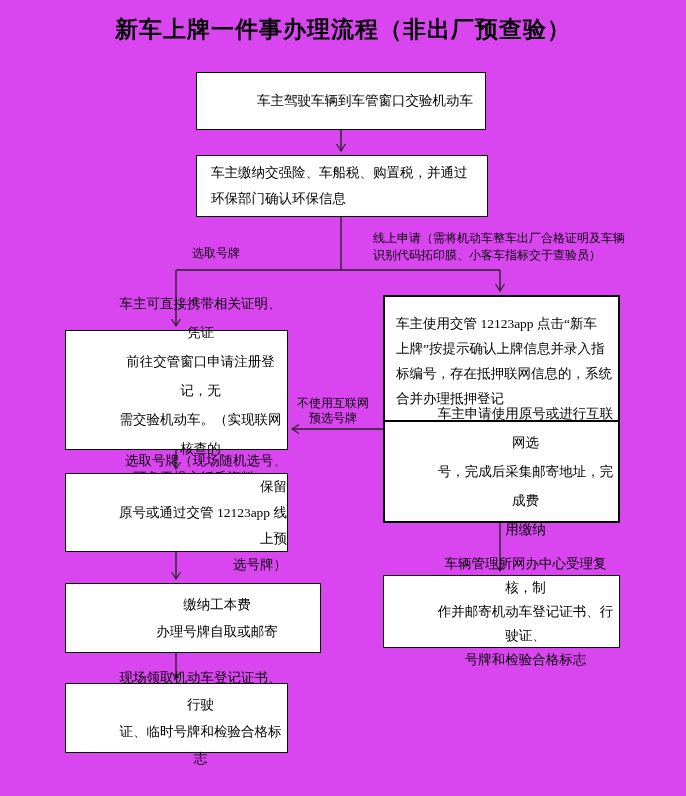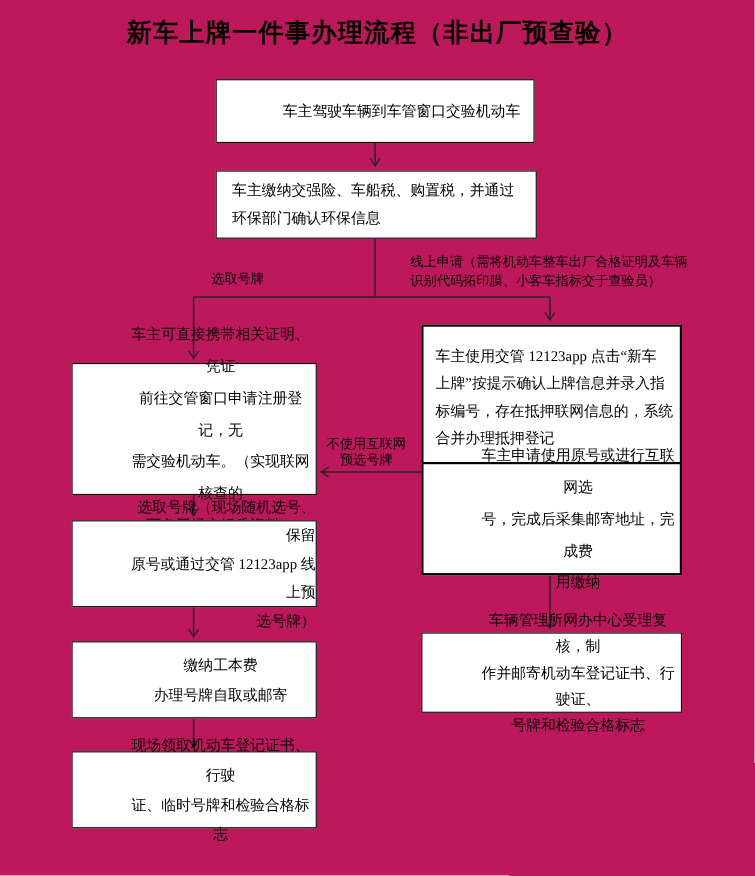--- a/index.html
+++ b/index.html
@@ -1,19 +1,19 @@
 <!DOCTYPE html>
 <html lang="zh"><head>
 <meta charset="utf-8">
 <style>
   html,body{margin:0;padding:0;background:#fff;}
   #canvas{
     position:relative;
     width:686px;height:796px;
-    background:#be185d;
+    background:#d946ef;
     font-family:"Liberation Serif","DejaVu Serif",serif;
     color:#000;
     overflow:hidden;
   }
   .title{
     position:absolute;left:0;top:14px;width:686px;
     text-align:center;
     font-size:23px;font-weight:bold;
     letter-spacing:1px;
     font-family:"DejaVu Sans","Liberation Sans",sans-serif;
@@ -86,21 +86,21 @@
 可免于提交纸质资料）</div>
 
   <div class="node thick" style="left:383px;top:420px;width:237px;height:103px;line-height:29px;">车主申请使用原号或进行互联网选
 号，完成后采集邮寄地址，完成费
 用缴纳</div>
 
   <div class="node" style="left:65px;top:473px;width:223px;height:79px;text-align:right;">选取号牌（现场随机选号、保留
 原号或通过交管 12123app 线上预
 选号牌）</div>
 
-  <div class="node" style="left:65px;top:583px;width:223px;height:70px;line-height:27px;">缴纳工本费
+  <div class="node" style="left:65px;top:583px;width:256px;height:70px;line-height:27px;">缴纳工本费
 办理号牌自取或邮寄</div>
 
   <div class="node" style="left:65px;top:683px;width:223px;height:70px;line-height:27px;">现场领取机动车登记证书、行驶
 证、临时号牌和检验合格标志</div>
 
   <div class="node" style="left:383px;top:575px;width:237px;height:73px;line-height:24px;">车辆管理所网办中心受理复核，制
 作并邮寄机动车登记证书、行驶证、
 号牌和检验合格标志</div>
 
   <div class="lbl" style="left:192px;top:245px;">选取号牌</div>

